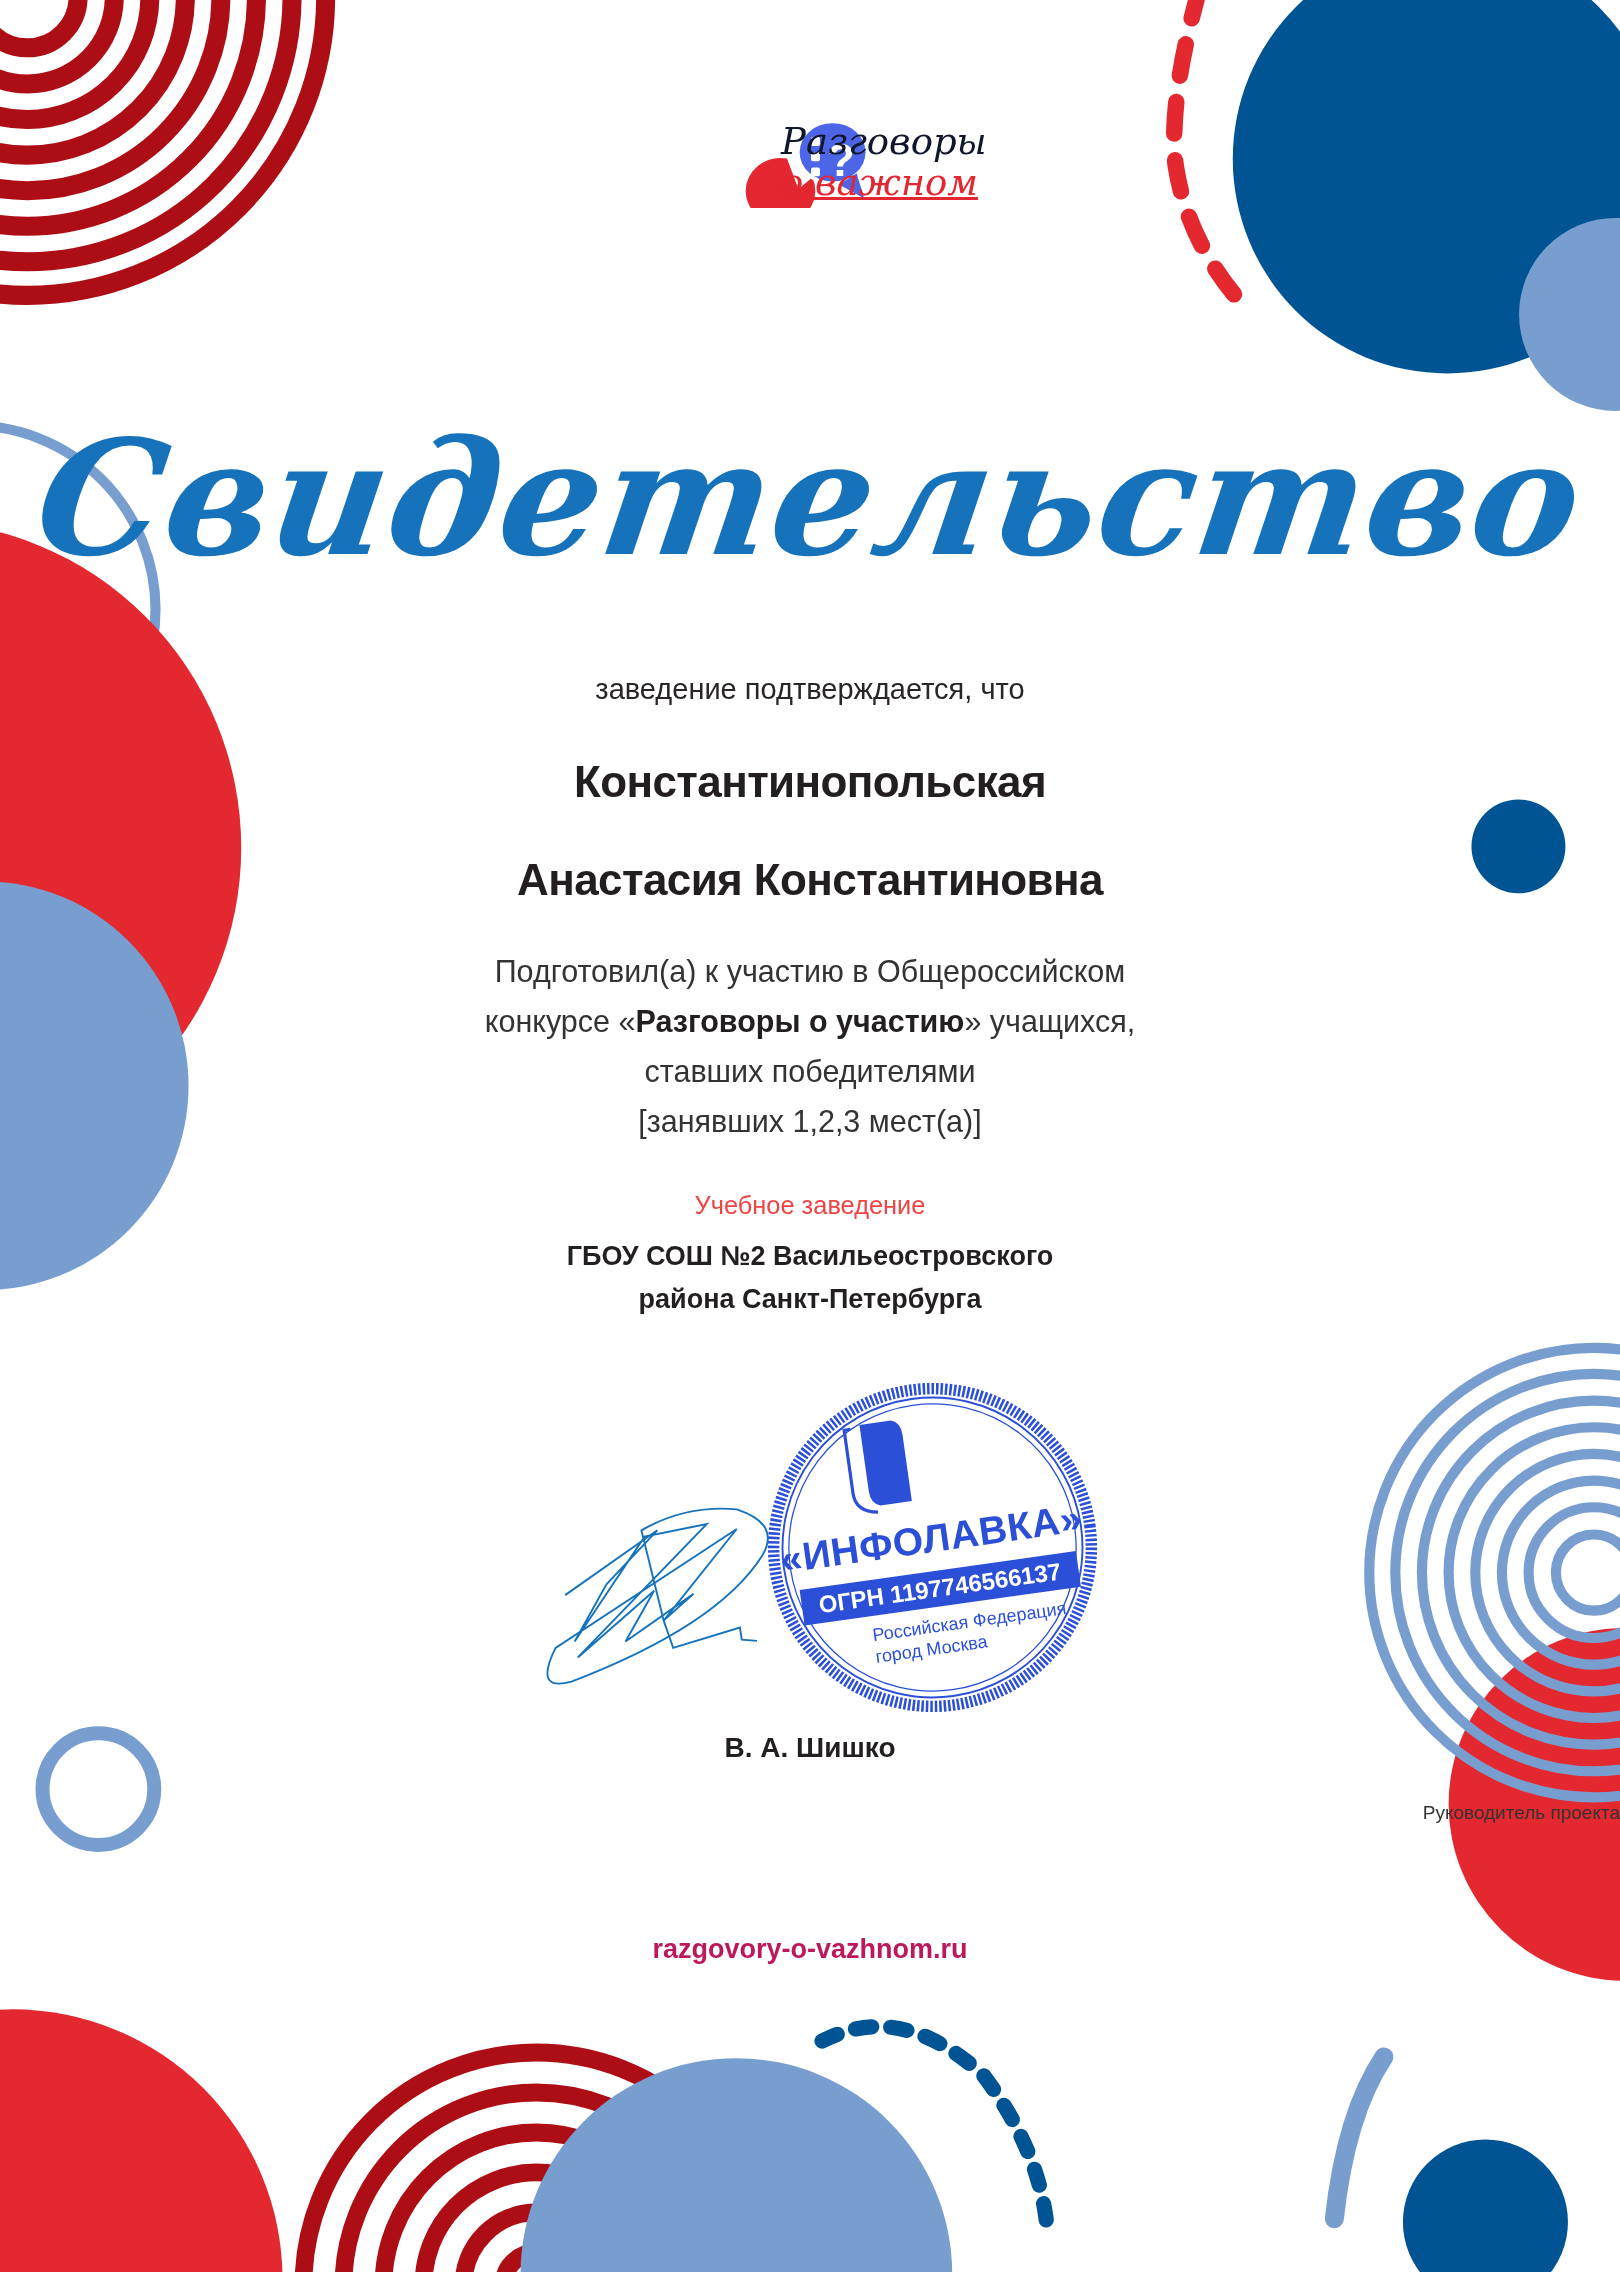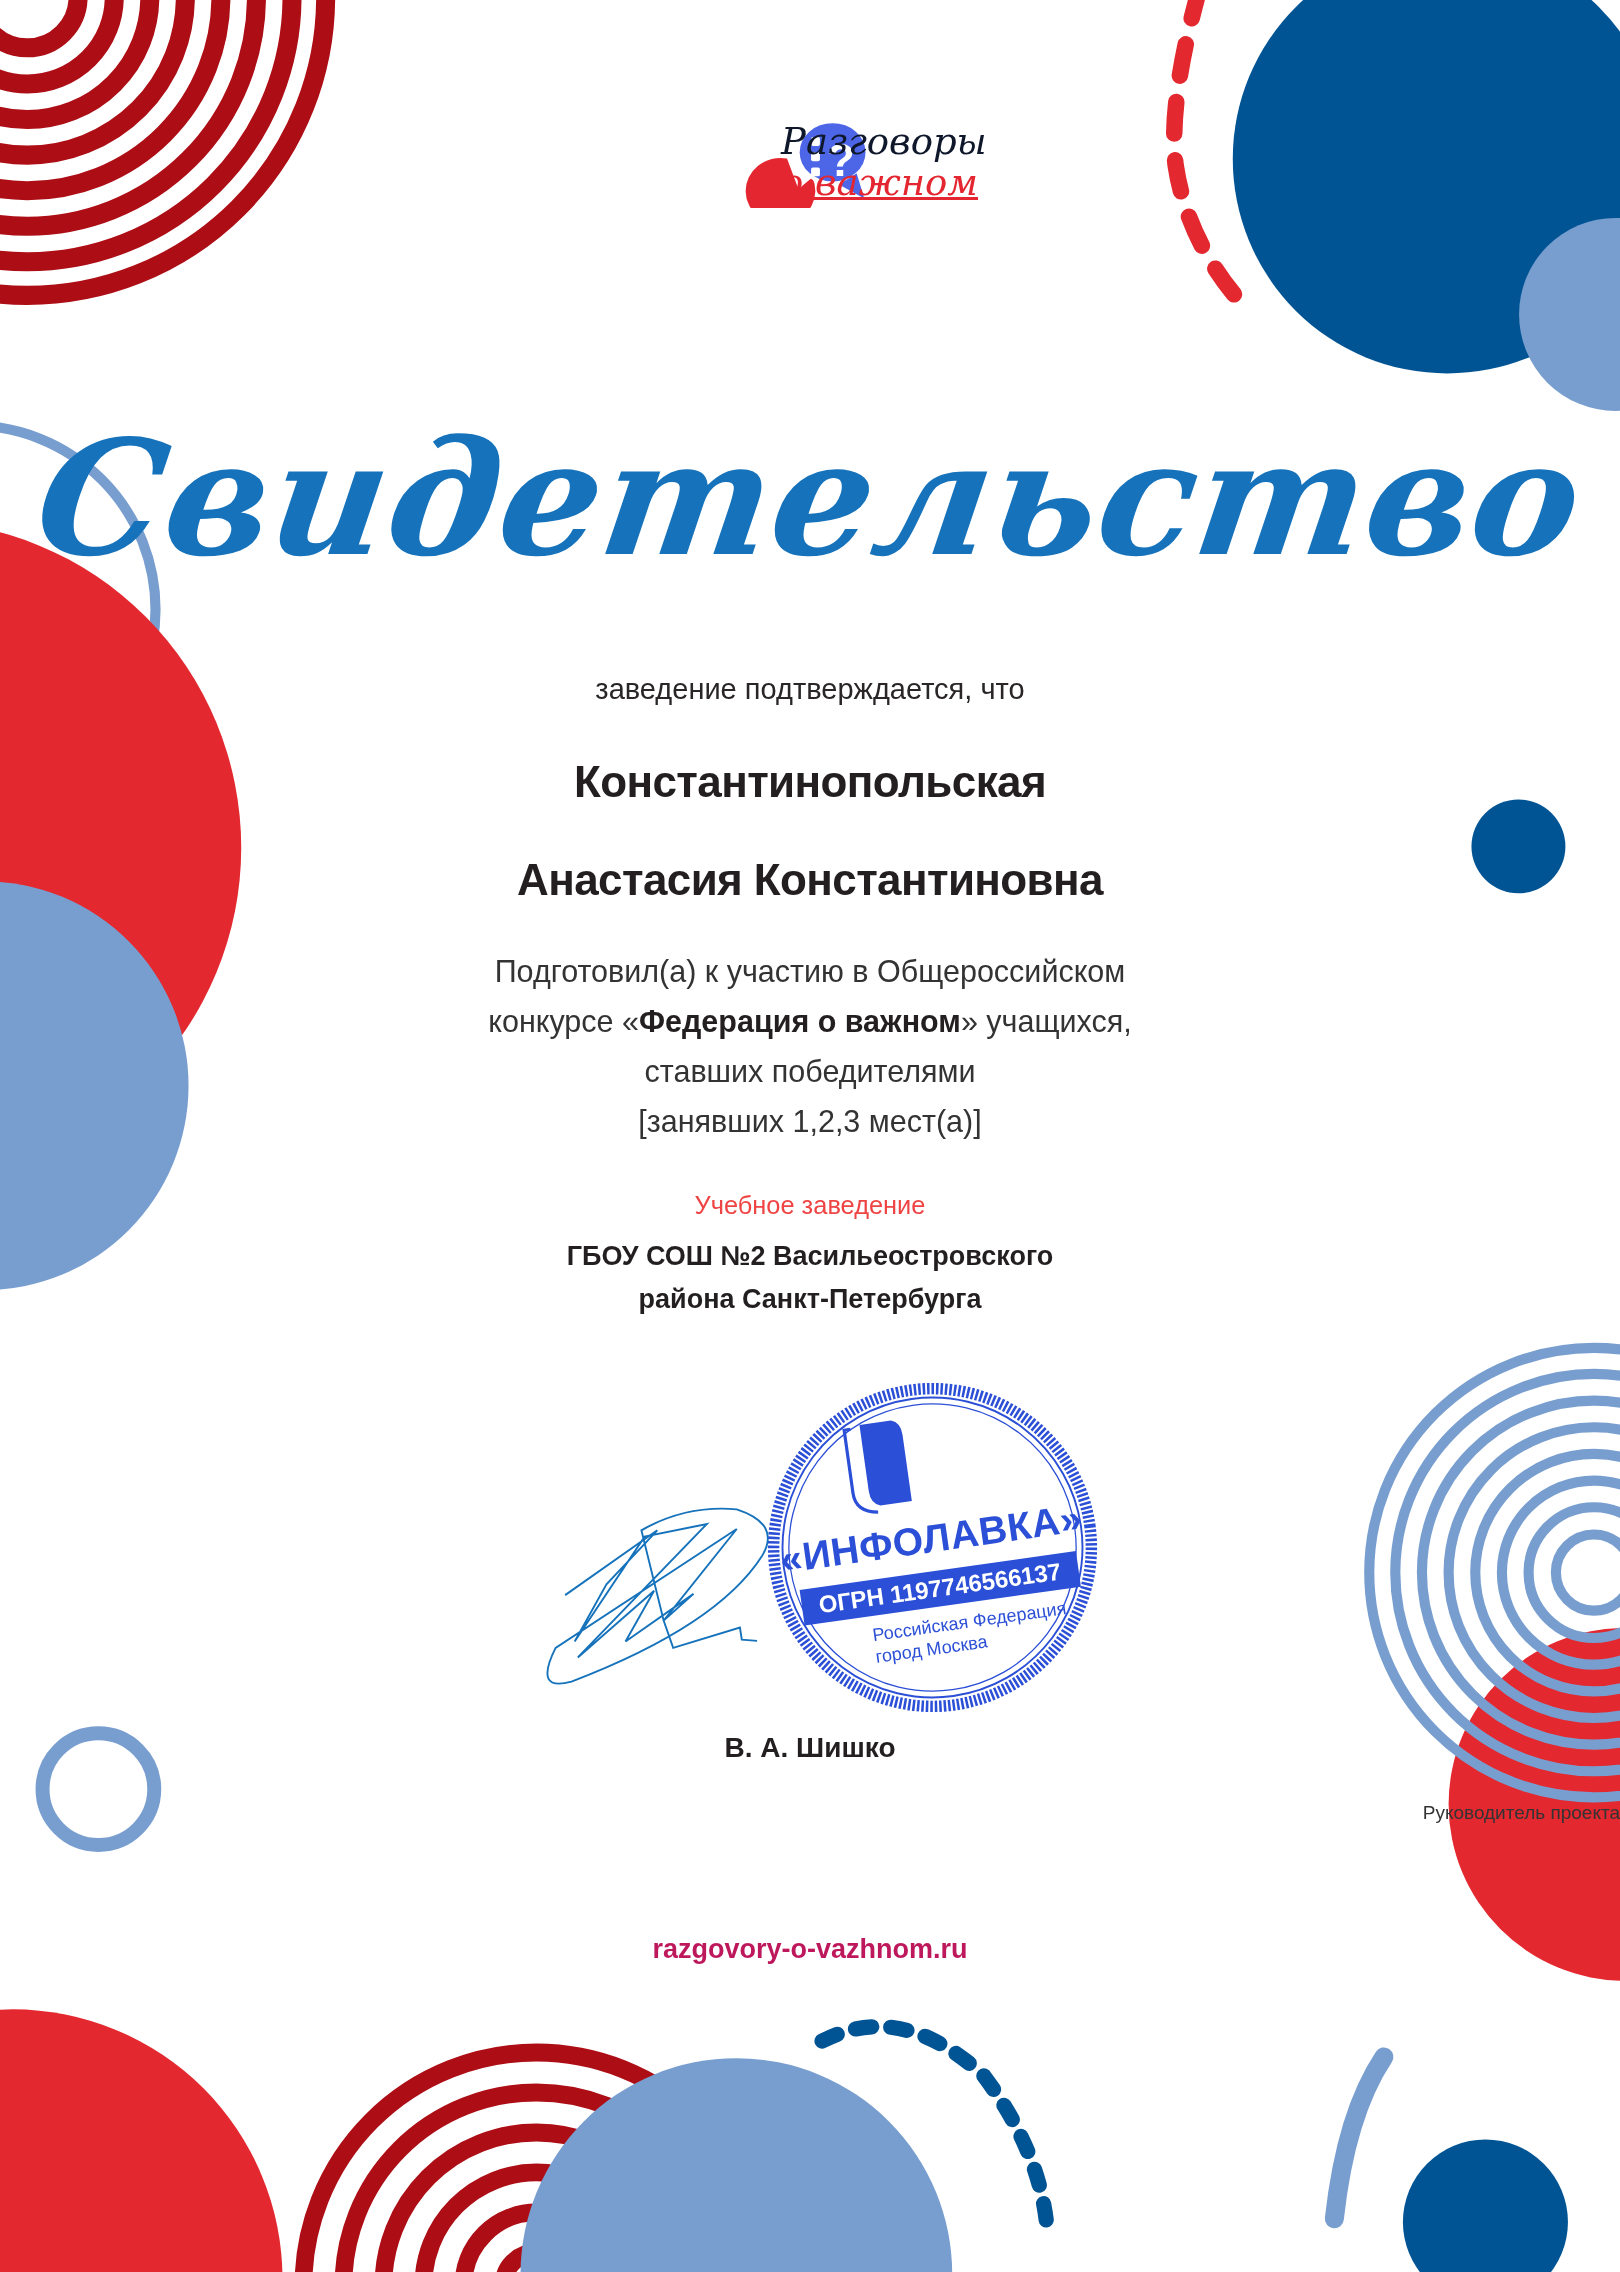--- a/index.html
+++ b/index.html
@@ -105,21 +105,21 @@
 
 <div class="center-text subtitle">заведение подтверждается, что</div>
 
 <div class="center-text name">
   <div>Константинопольская</div>
   <div>Анастасия Константиновна</div>
 </div>
 
 <div class="center-text para">
   <div>Подготовил(а) к участию в Общероссийском</div>
-  <div><span>конкурсе «</span><b>Федерация о важном</b><span>» учащихся,</span></div>
+  <div><span>конкурсе «</span><b>Разговоры о участию</b><span>» учащихся,</span></div>
   <div>ставших победителями</div>
   <div>[занявших 1,2,3 мест(а)]</div>
 </div>
 
 <div class="center-text inst-label">Учебное заведение</div>
 <div class="center-text inst">
   <div>ГБОУ СОШ №2 Васильеостровского</div>
   <div>района Санкт-Петербурга</div>
 </div>
 

